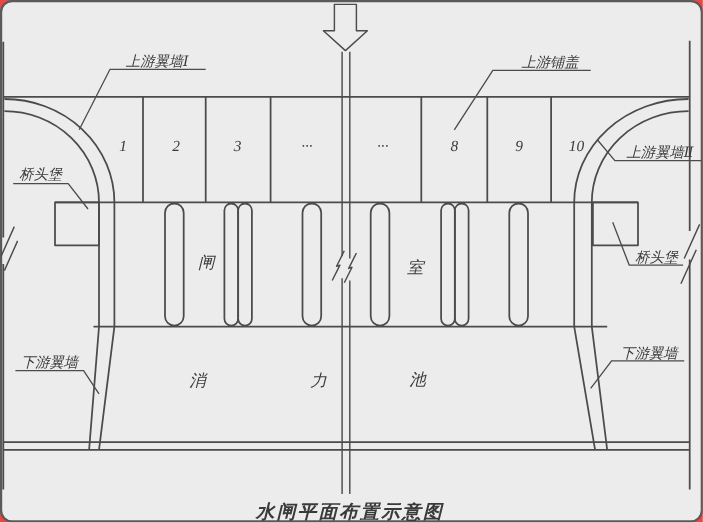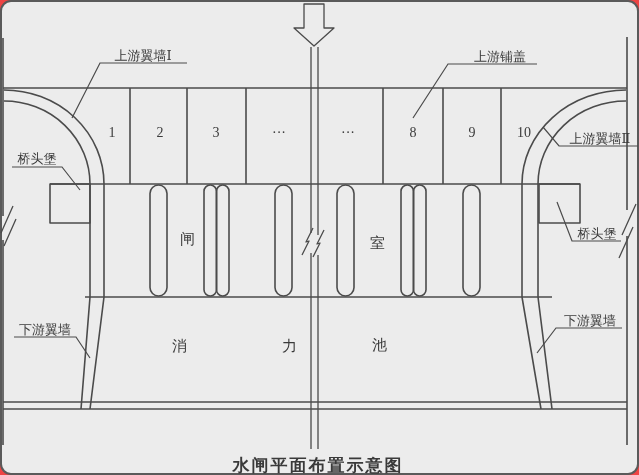--- a/index.html
+++ b/index.html
@@ -1,17 +1,17 @@
 <!DOCTYPE html>
 <html><head>
 <meta charset="utf-8">
 <style>
   html,body{margin:0;padding:0;background:#ffffff;}
   body{width:639px;height:475px;font-family:"Liberation Sans",sans-serif;}
-  .stage{position:relative;width:639px;height:475px;background:#ef4444;overflow:hidden;}
+  .stage{position:relative;width:639px;height:475px;background:#ef4444;overflow:hidden;font-style:italic;}
   .card{position:absolute;left:0;top:0;width:639px;height:475px;box-sizing:border-box;
         background:#ececec;border:2px solid #5a5a5a;border-radius:11px;}
   svg{position:absolute;left:0;top:0;display:block;}
   .ln{fill:none;stroke:#4b4b4b;stroke-width:1.6;stroke-linecap:butt;stroke-linejoin:round;}
   .thin{stroke-width:1.3;}
   .lead{fill:none;stroke:#4b4b4b;stroke-width:1.2;}
   text{fill:#3a3a3a;font-family:"Liberation Serif","DejaVu Serif",serif;}
   .lbl{font-size:13px;}
   .big{font-size:15px;letter-spacing:1px;}
   .num{font-size:14px;}

